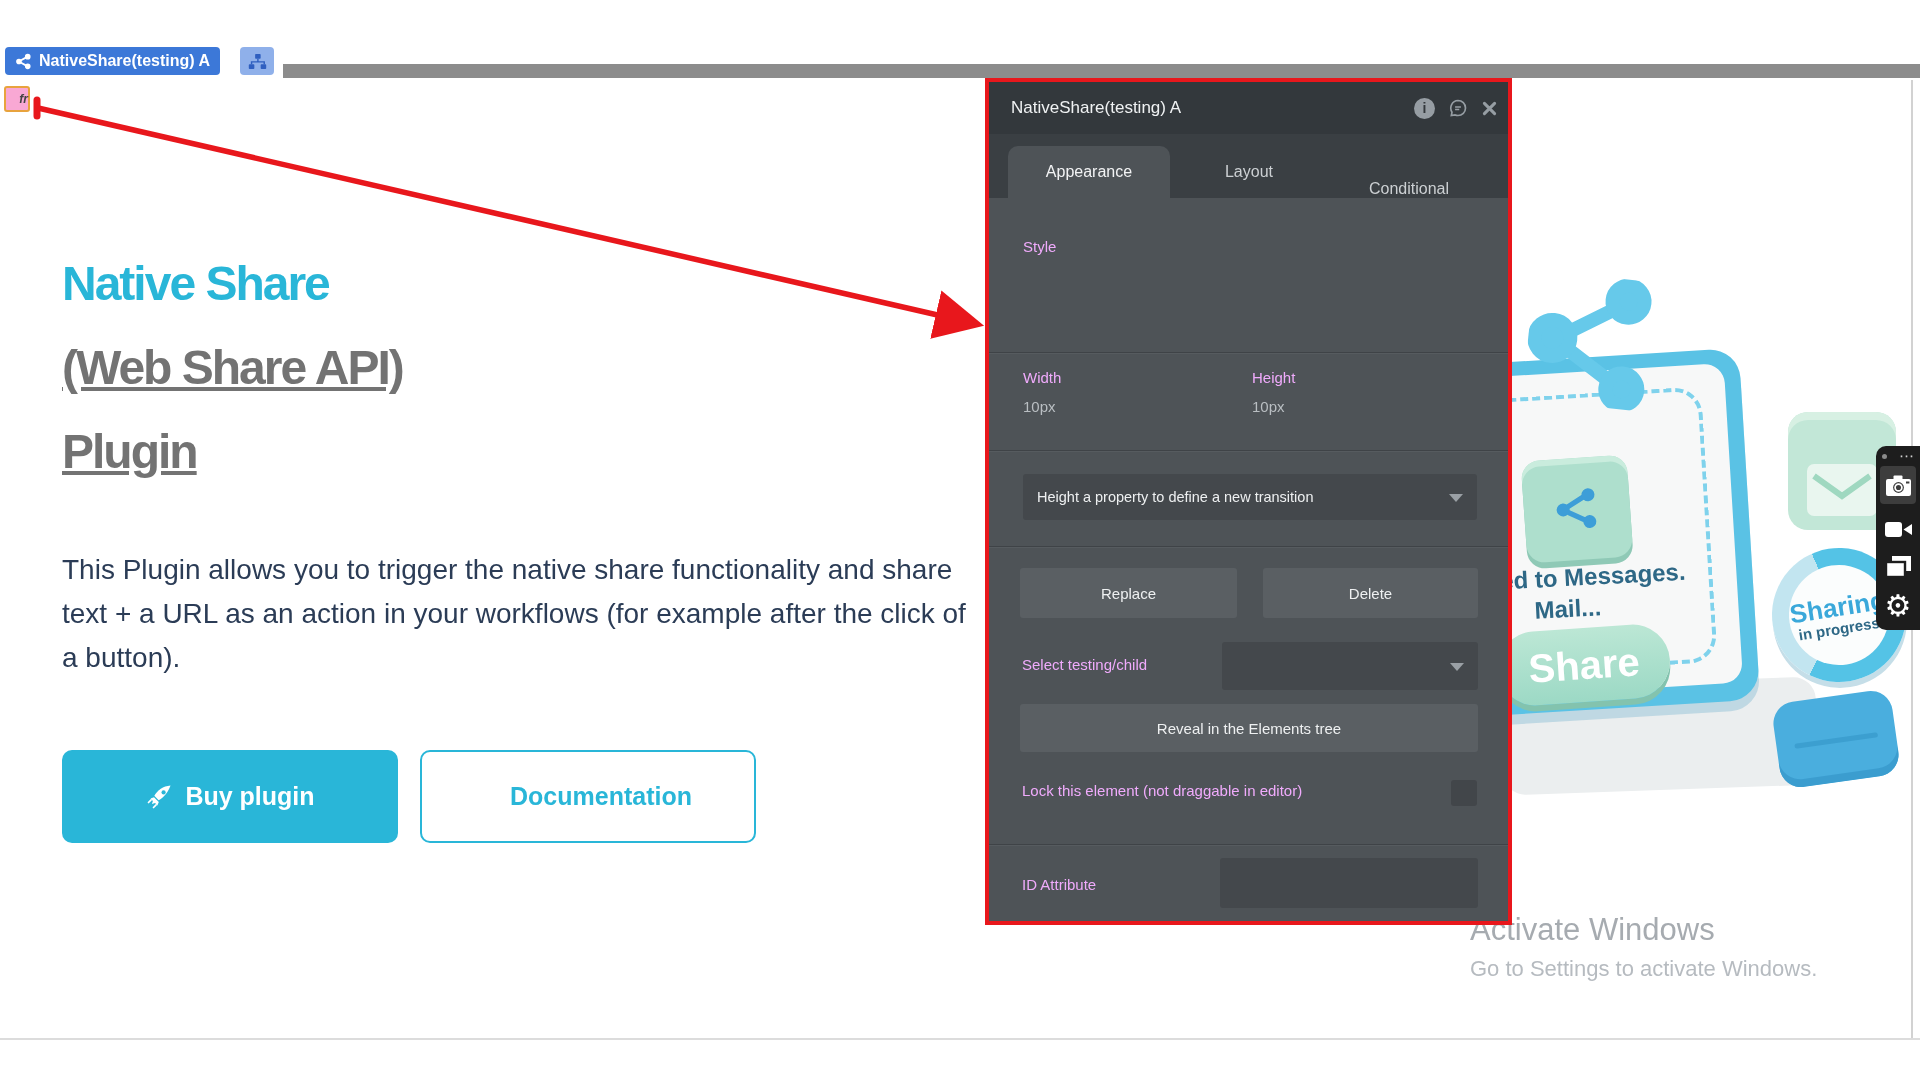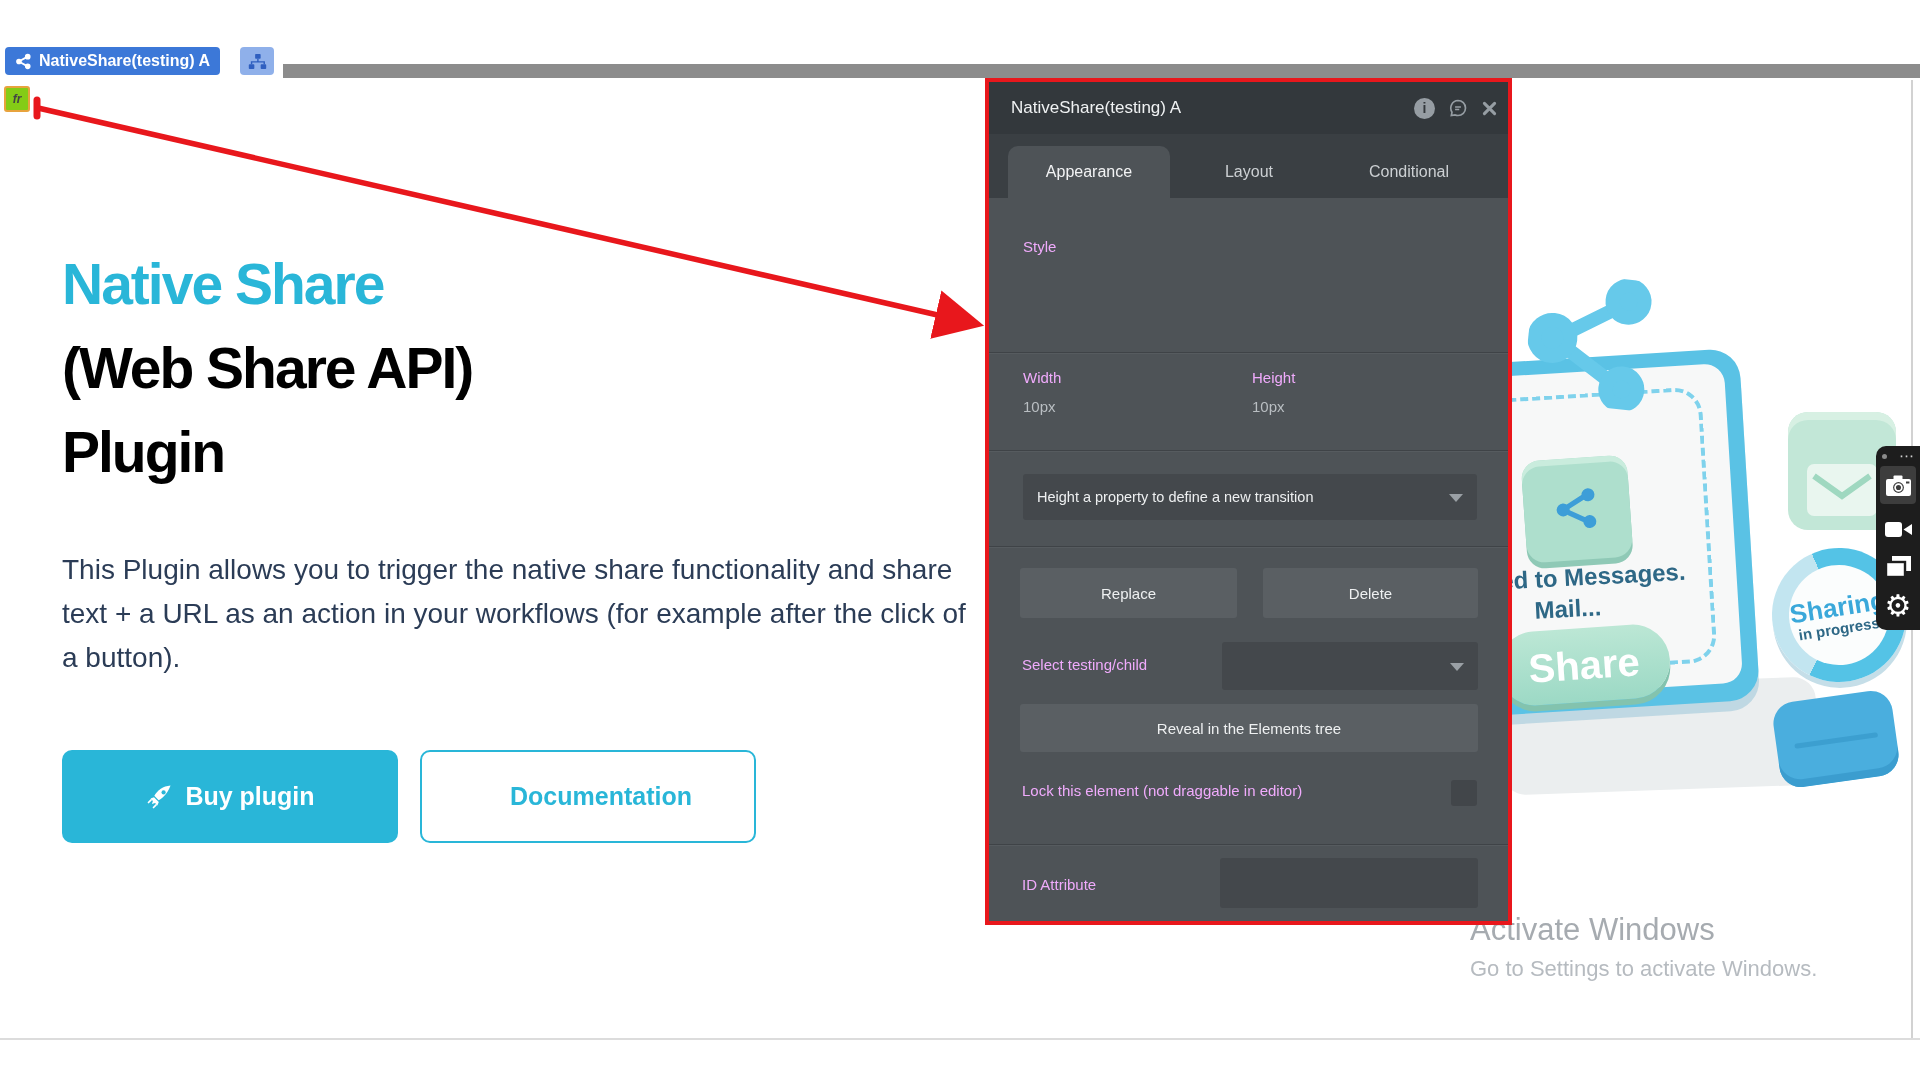--- a/index.html
+++ b/index.html
@@ -1,23 +1,23 @@
 <!DOCTYPE html>
 <html><head>
 <meta charset="utf-8">
 <style>
   html,body{margin:0;padding:0;background:#fff;}
   .stage{position:relative;width:1920px;height:1080px;overflow:hidden;background:#fff;
          font-family:"Liberation Sans",sans-serif;}
   .abs{position:absolute;}
 
   
-  .hero-heading{left:62px;top:242px;font-weight:bold;font-size:57px;line-height:84px;letter-spacing:-2px;}
+  .hero-heading{left:62px;top:242px;font-weight:bold;font-size:48px;line-height:84px;letter-spacing:-2px;}
   .hl.cyan{color:#29b6d8;}
-  .hl.navy{color:#000000;}
+  .hl.navy{color:#737373;text-decoration:underline;}
   .hero-desc{left:62px;top:548px;width:915px;margin:0;font-size:28px;line-height:44px;color:#2b3c56;}
   .btn-buy{left:62px;top:750px;width:336px;height:93px;background:#29b6d8;border:none;border-radius:10px;
            color:#fff;font-size:25px;font-weight:bold;font-family:"Liberation Sans",sans-serif;
            display:flex;align-items:center;justify-content:center;gap:12px;cursor:pointer;}
   .btn-docs{left:420px;top:750px;width:336px;height:93px;background:#fff;border:2px solid #29b6d8;border-radius:10px;
            color:#29b6d8;font-size:25px;font-weight:bold;font-family:"Liberation Sans",sans-serif;cursor:pointer;padding-left:32px;}
 
   
   .illu-base{left:1502px;top:682px;width:315px;height:108px;background:#ebeeef;border-radius:22px;
              transform:rotate(-2deg);z-index:8;}
@@ -48,39 +48,39 @@
   .illu-box{left:1776px;top:696px;width:120px;height:86px;background:#4aaede;border-radius:22px;
             transform:rotate(-8deg);z-index:10;box-shadow:inset 0 -8px 0 #3b9dcf;}
   .illu-box .slot{position:absolute;left:18px;top:42px;width:84px;height:5px;background:#3c9fd0;border-radius:3px;}
 
   
   .topbar{left:283px;top:64px;width:1637px;height:14px;background:#8c8c8c;z-index:20;}
   .el-tag{left:5px;top:47px;height:28px;background:#3c78d8;border-radius:4px;color:#fff;font-weight:bold;
           font-size:16px;display:flex;align-items:center;gap:7px;padding:0 10px;z-index:70;cursor:pointer;}
   .el-tree-btn{left:240px;top:47px;width:34px;height:28px;background:#8fb0ea;border-radius:4px;z-index:70;
           display:flex;align-items:center;justify-content:center;cursor:pointer;border:none;}
-  .el-mini{left:4px;top:86px;width:22px;height:22px;background:#84cc16;border:2px solid #e8a33d;border-radius:3px;
-          z-index:70;display:flex;align-items:center;justify-content:center;font-style:italic;font-weight:bold;
+  .el-mini{left:4px;top:86px;width:22px;height:22px;background:#f9a8d4;border:2px solid #e8a33d;border-radius:3px;
+          z-index:70;display:flex;align-items:center;justify-content:flex-end;font-style:italic;font-weight:bold;
           font-size:12px;color:#444;cursor:pointer;}
 
   
   .panel{left:985px;top:78px;width:527px;height:847px;box-sizing:border-box;border:4px solid #e8171c;
          background:#4e5357;z-index:50;color:#eef0f1;font-size:15px;}
   .p-header{position:absolute;left:0;top:0;width:100%;height:52px;background:#33383c;display:flex;align-items:center;}
   .p-title{margin-left:22px;font-size:17px;color:#f0f2f3;}
   .hicons{position:absolute;right:10px;top:0;height:52px;display:flex;align-items:center;gap:13px;}
   .ic-info{width:21px;height:21px;border-radius:50%;background:#969da3;color:#33383c;font-weight:bold;
            font-size:14px;display:flex;align-items:center;justify-content:center;cursor:pointer;}
   .ic-btn{cursor:pointer;display:flex;align-items:center;}
   .p-tabs{position:absolute;left:0;top:52px;width:100%;height:64px;background:#3a3f43;}
   .tab{position:absolute;bottom:0;height:52px;display:flex;align-items:center;justify-content:center;
        font-size:16px;color:#ccd0d3;cursor:pointer;}
   .tab.active{left:19px;width:162px;background:#4e5357;border-radius:10px 10px 0 0;color:#f2f3f4;}
   .tab.t2{left:200px;width:120px;justify-content:center;}
-  .tab.t3{left:340px;width:160px;}
+  .tab.t3{left:340px;width:160px;align-items:flex-end;}
   .p-label{position:absolute;color:#f0abfc;}
   .p-dd{position:absolute;background:#44484c;border-radius:3px;display:flex;align-items:center;
         padding:0 14px;box-sizing:border-box;color:#eef0f1;cursor:pointer;}
   .caret{position:absolute;right:14px;top:50%;margin-top:-3px;width:0;height:0;
          border-left:7px solid transparent;border-right:7px solid transparent;border-top:8px solid #9aa0a5;}
   .p-btn{position:absolute;background:#5a5f63;border:none;border-radius:3px;color:#eef0f1;font-size:15px;
          font-family:"Liberation Sans",sans-serif;cursor:pointer;}
   .p-div{position:absolute;left:0;width:100%;height:1px;background:#3f4347;box-shadow:0 1px 0 #565b5f;}
   .p-check{position:absolute;width:26px;height:26px;background:#42464a;border-radius:3px;cursor:pointer;}
   .p-input{position:absolute;background:#44484c;border:none;border-radius:3px;cursor:text;}

